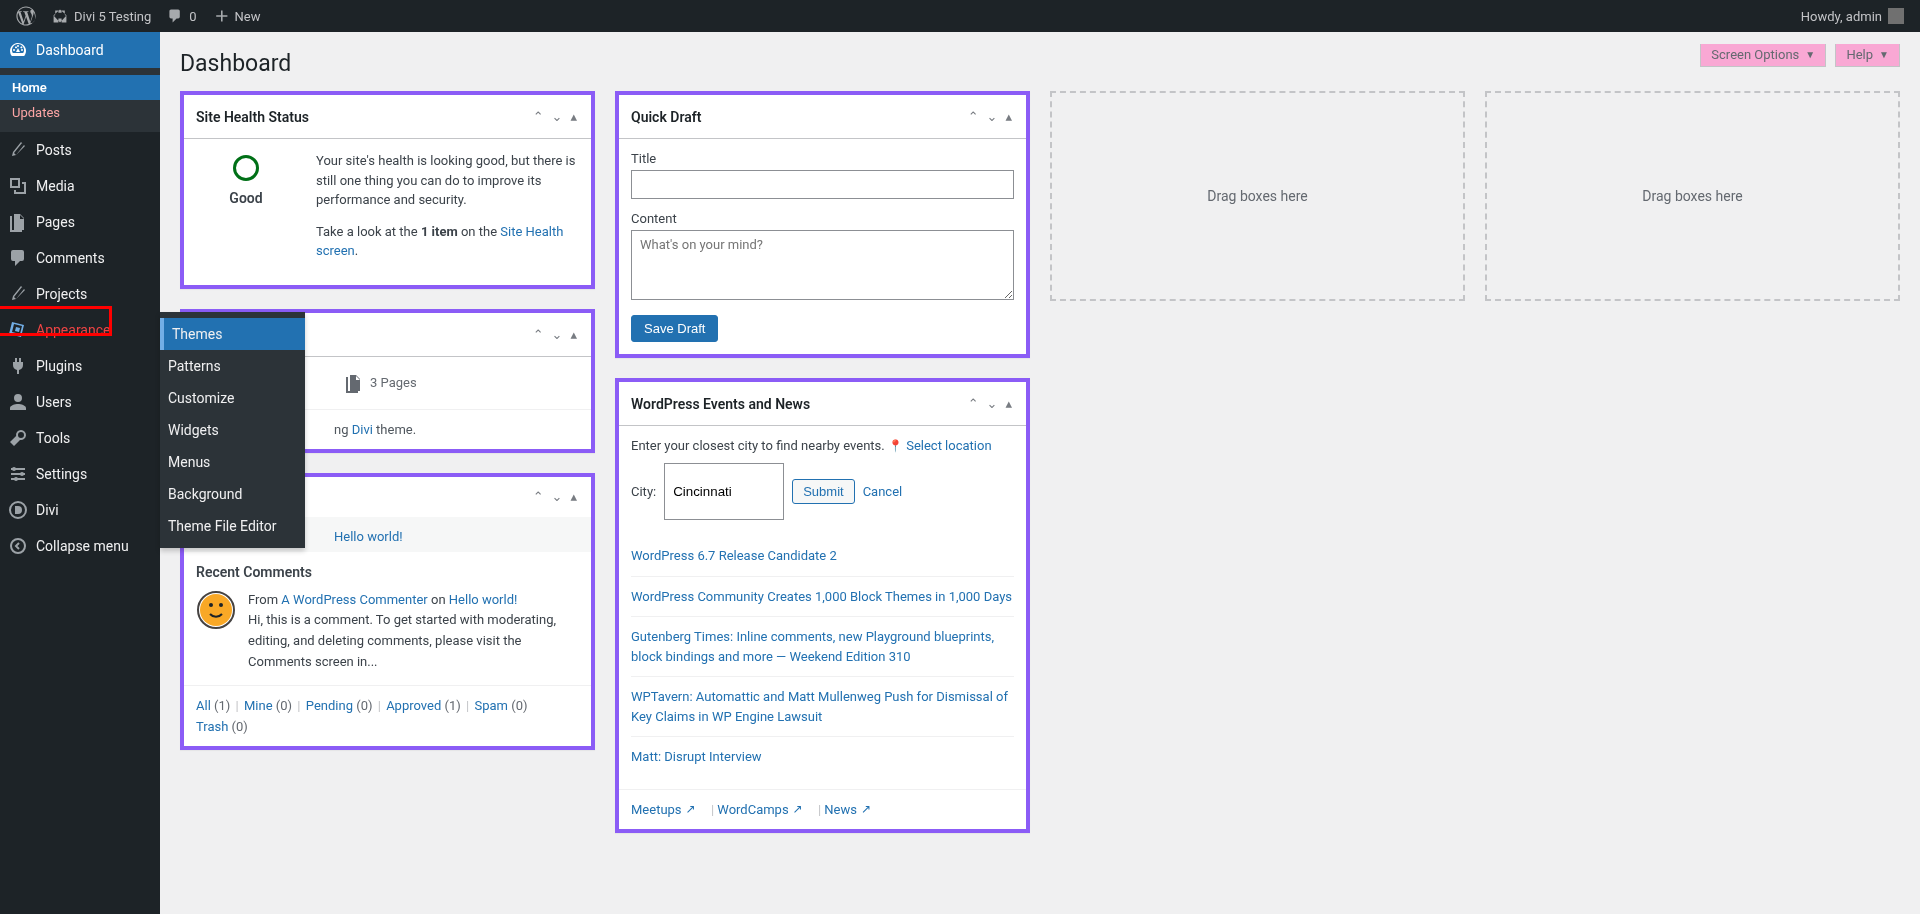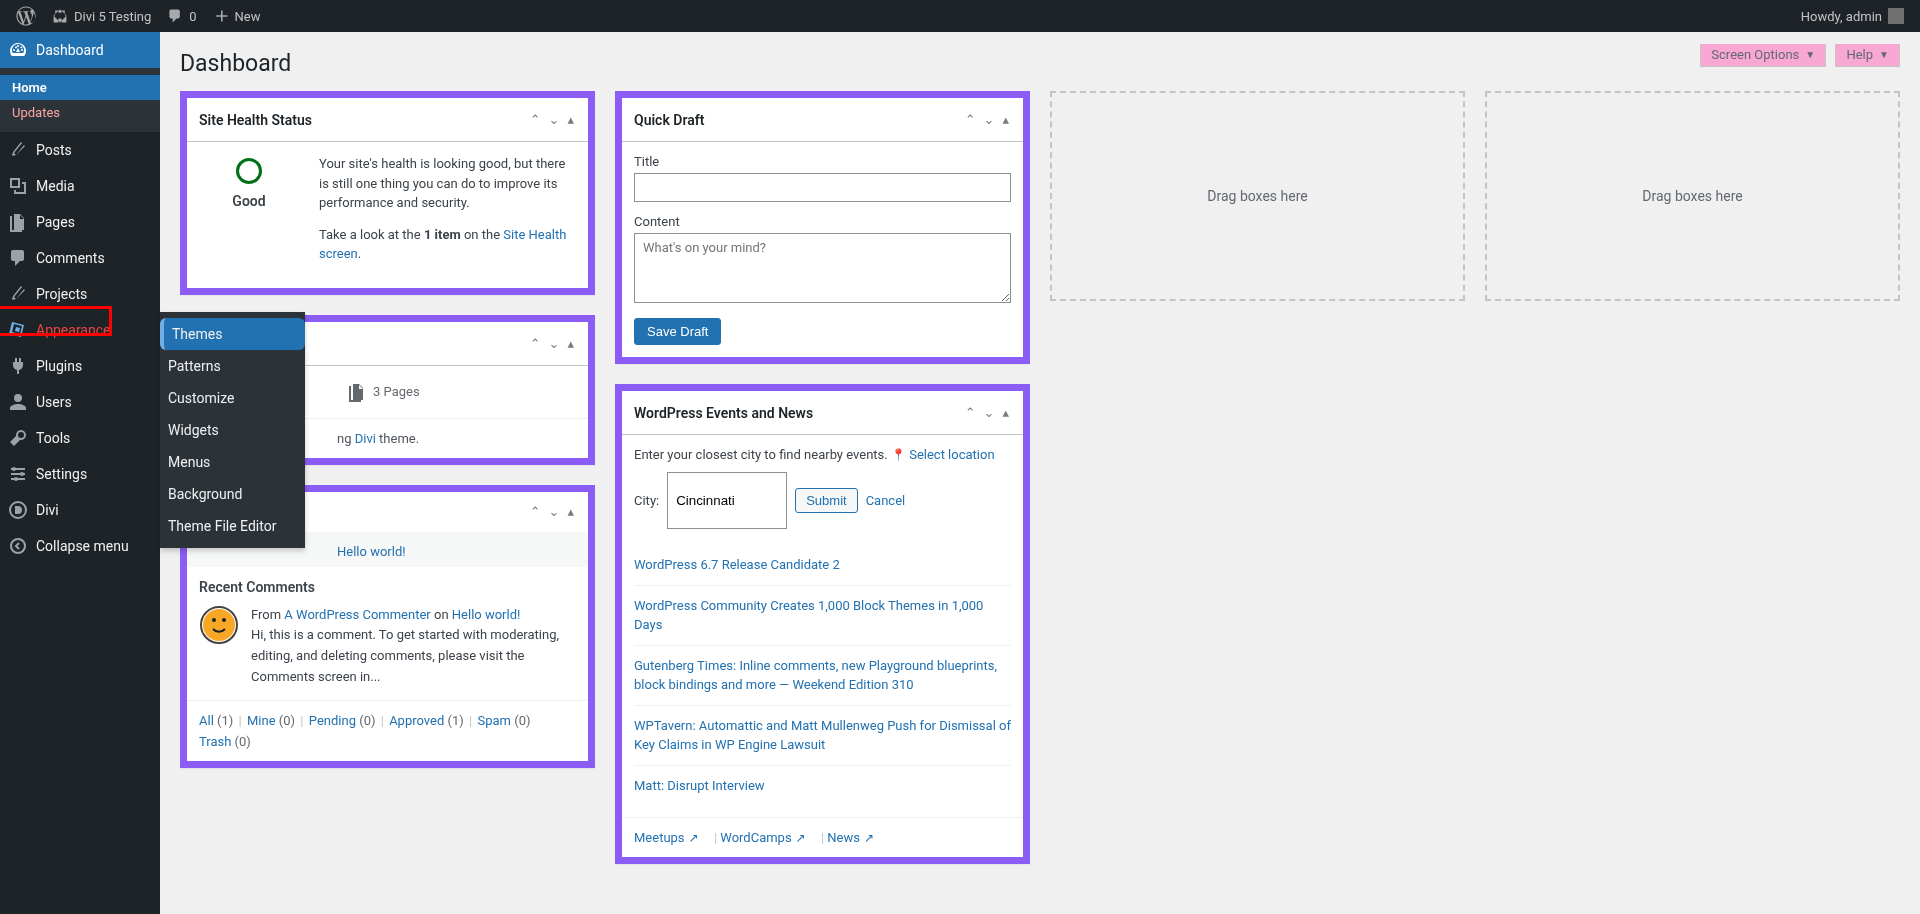--- a/index.html
+++ b/index.html
@@ -24,38 +24,38 @@
 #adminmenu li.current-arrow::after { content:""; position:absolute; right:-8px; top:50%; transform:translateY(-50%); border:8px solid transparent; border-right-color:#f0f0f1; }
 #adminmenu .submenu { background:#2c3338; padding:7px 0; }
 #adminmenu .submenu li a { padding: 5px 12px; font-size:13px; color:#fca5a5; }
 #adminmenu .submenu li.current a { color:#fff; font-weight:600; }
 #adminmenu li.hovered > a { color:#ef4444; }
 #adminmenu li.hovered > a .dashicons { fill:#72aee6; }
 
 
 .flyout { position:absolute; left:160px; top:0; width:145px; background:#2c3338; box-shadow: 0 3px 5px rgba(0,0,0,.2); z-index:10001; padding:6px 0; }
 .flyout li { list-style:none; }
-.flyout li a { display:block; padding:6px 14px; font-size:13px; color:#c3c4c7;border-radius:6px; }
+.flyout li a { display:block; padding:6px 14px; font-size:13px; color:#c3c4c7; }
 .flyout li.highlight a { background:#2271b1; color:#fff; border-left:4px solid #72aee6; padding-left:10px; }
 
 
 .red-box { position:absolute; border:3px solid #ff0000; pointer-events:none; z-index:10002; }
 
 
 #wpbody { margin-left:160px; padding-top:32px; }
 #wpbody-content { padding: 10px 20px 40px 20px; }
 .wrap h1 { font-size:23px; font-weight:400; margin: 8px 0 14px 0; color:#1d2327; }
 .screen-meta-links { float:right; margin-top:2px; }
 .screen-meta-links .btn { background:#f9a8d4; border:1px solid #c3c4c7; border-top:none; padding: 3px 10px 4px 10px; font-size:13px; margin-left:6px; color:#646970; display:inline-flex; align-items:center; }
 .screen-meta-links .btn .tri { margin-left:6px; font-size:10px; }
 
 .dashboard-columns { display:flex; gap:20px; clear:both; }
 .col { flex:1; display:flex; flex-direction:column; gap:20px; }
 
-.postbox { background:#fff; border:7px solid #8b5cf6; box-shadow:0 1px 1px rgba(0,0,0,.04); }
+.postbox { background:#fff; border:4px solid #8b5cf6; box-shadow:0 1px 1px rgba(0,0,0,.04); }
 .postbox-header { display:flex; align-items:center; padding: 0 12px; height:44px; border-bottom:1px solid #c3c4c7; }
 .postbox-header h2 { font-size:14px; font-weight:600; flex:1; color:#1d2327; }
 .handle-actions { display:flex; gap:4px; }
 .handle-actions span { color:#787c82; font-size:13px; cursor:pointer; padding:2px; }
 .inside { padding:12px; font-size:13px; }
 
 .site-health-body { display:flex; gap:20px; }
 .sh-left { flex:0 0 100px; text-align:center; }
 .sh-circle { width:26px; height:26px; border:3px solid #007017; border-radius:50%; display:inline-block; margin-top:4px; }
 .sh-label { margin-top:6px; font-weight:600; font-size:14px; }

